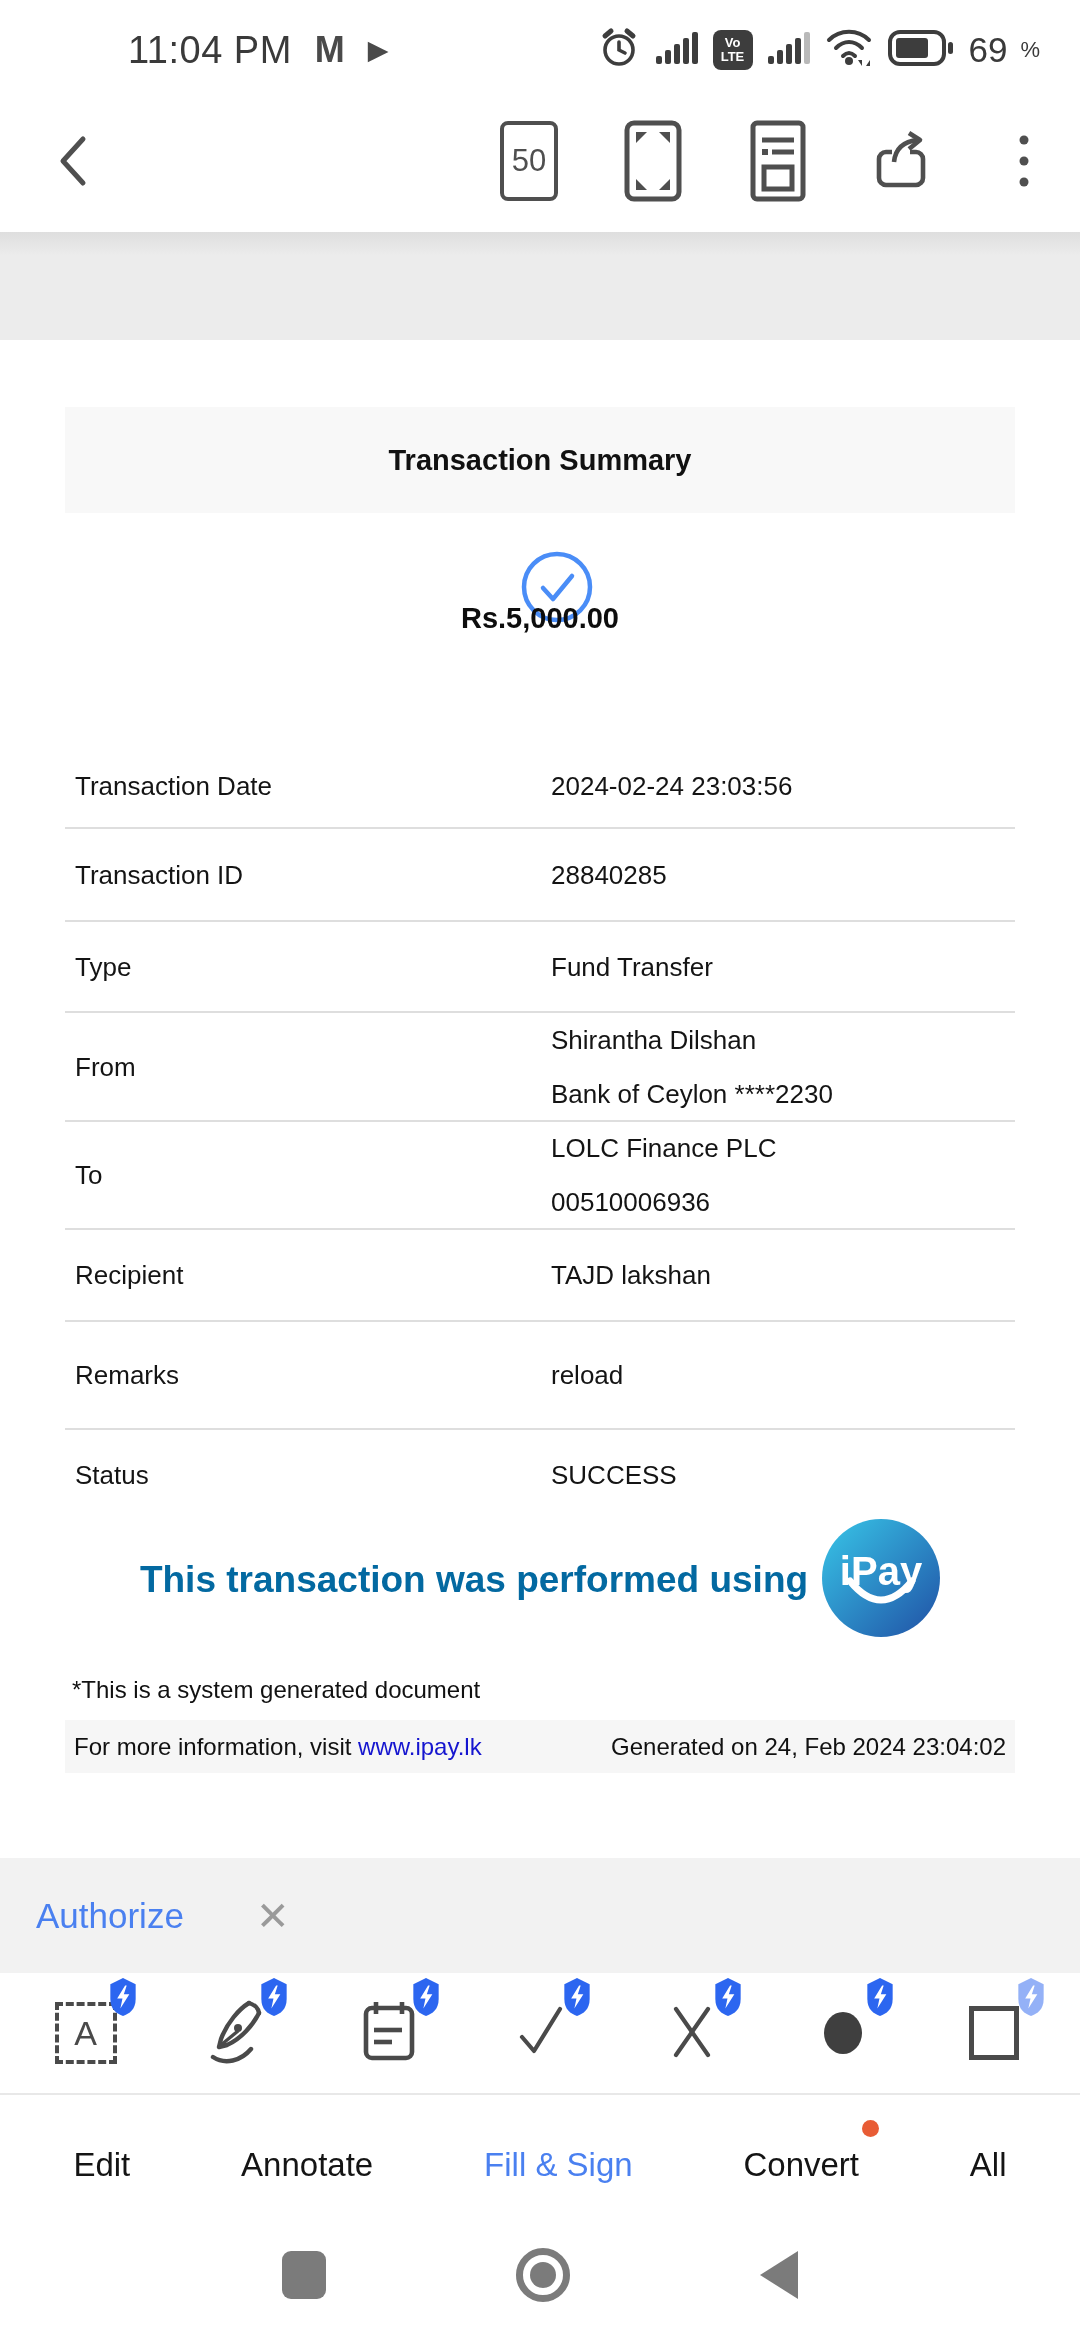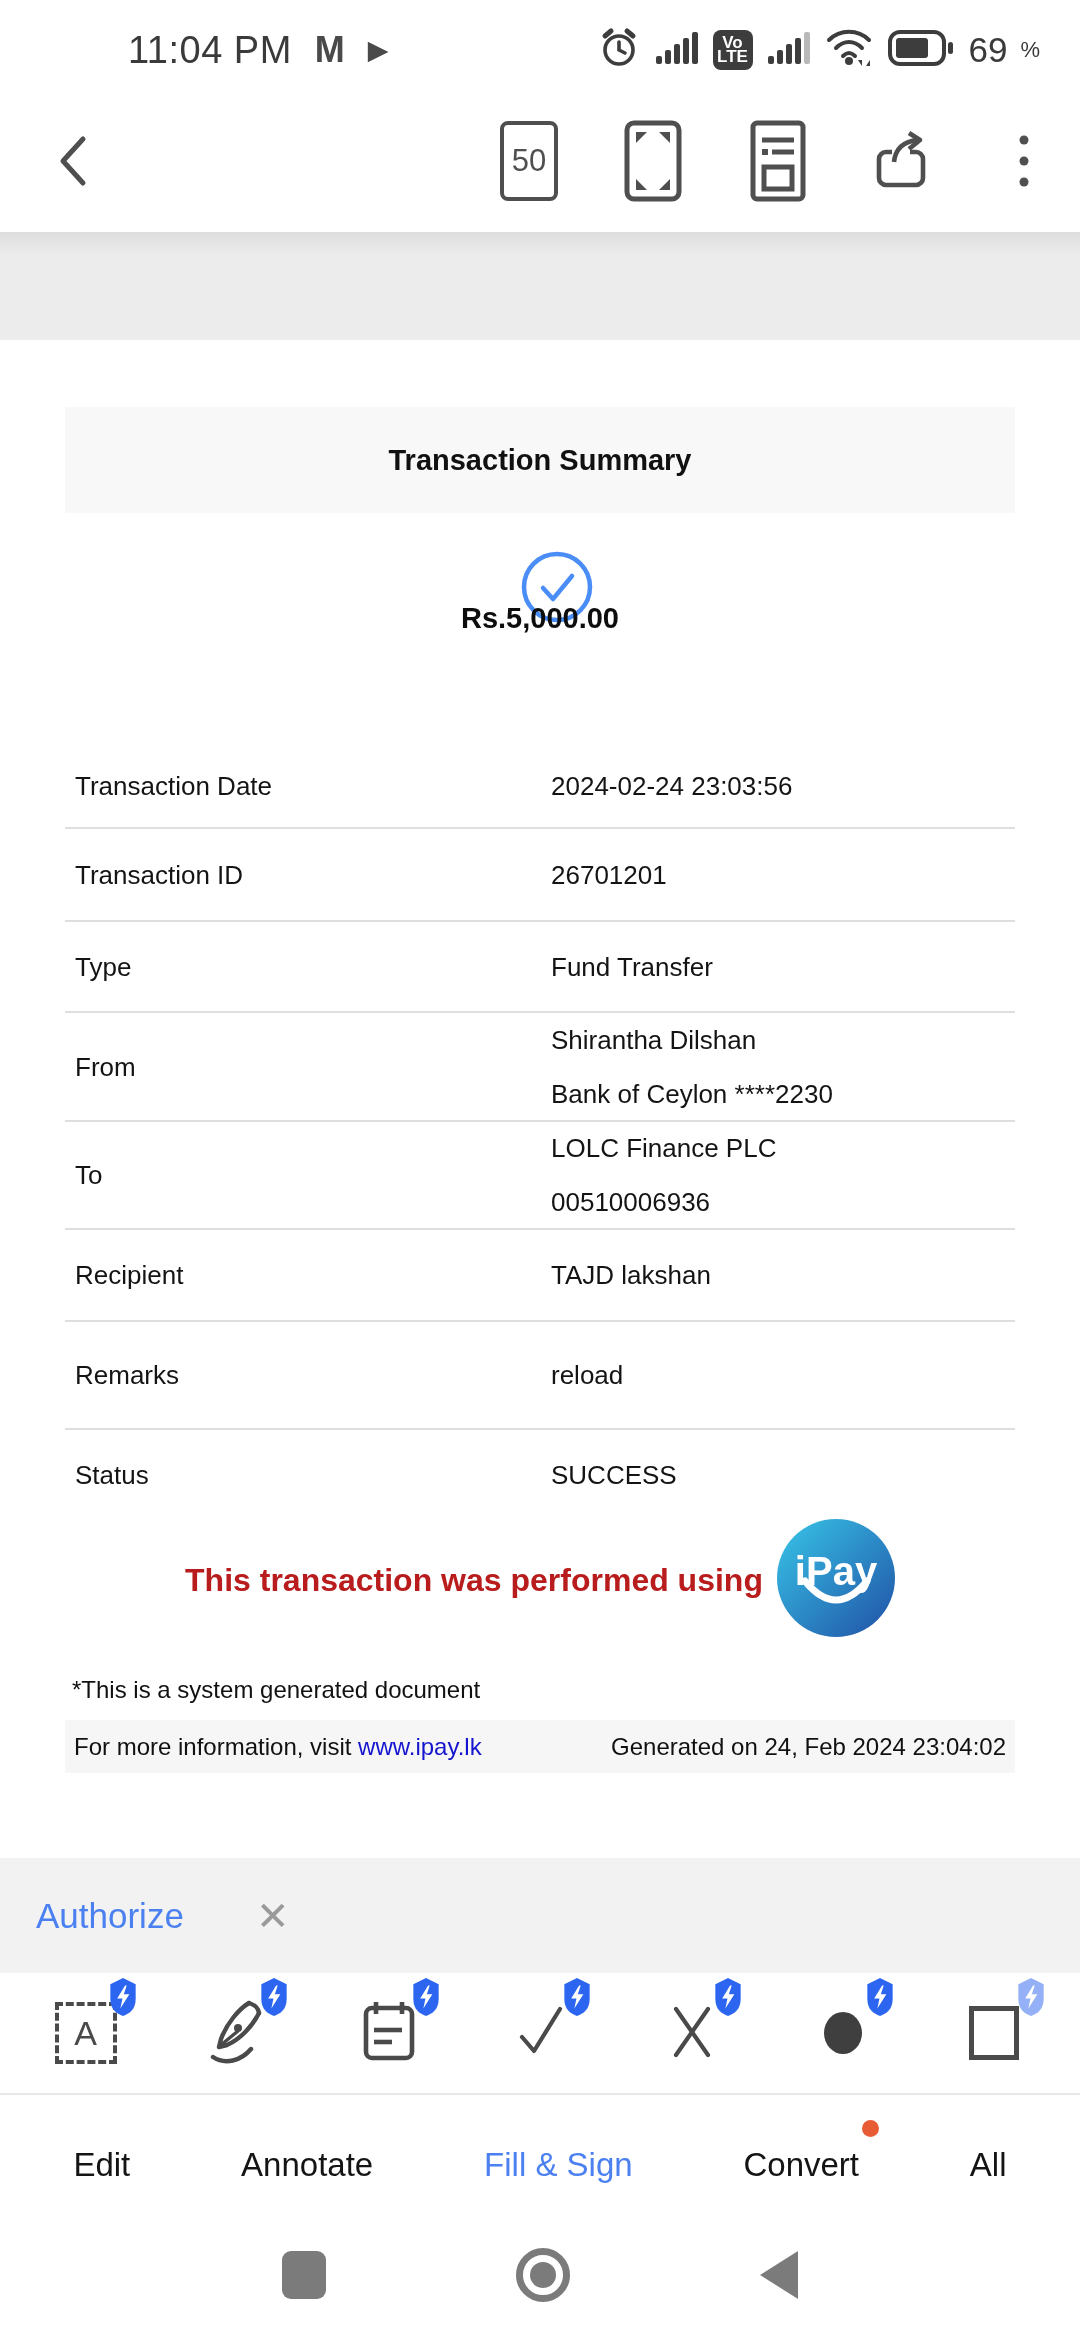--- a/index.html
+++ b/index.html
@@ -17,21 +17,21 @@
     padding:10px 40px 0 128px; color:#3d3d3d;
   }
   .sb-left { display:flex; align-items:center; gap:23px; }
   .sb-time { font-size:38px; font-weight:500; letter-spacing:.5px; color:#3a3a3a; }
   .sb-gmail { font-size:36px; font-weight:700; color:#4a4a4a; }
   .sb-play { font-size:27px; color:#4a4a4a; }
   .sb-right { display:flex; align-items:center; gap:13px; }
   .volte {
     width:40px; height:40px; background:#3d3d3d; border-radius:8px; color:#fff;
     display:flex; flex-direction:column; align-items:center; justify-content:center;
-    font-size:17px; font-weight:700; line-height:14px;
+    font-size:13px; font-weight:700; line-height:14px;
   }
   .sb-batt-num { font-size:35px; color:#3a3a3a; }
   .sb-batt-pct { font-size:22px; color:#3a3a3a; }
 
   
   .toolbar { position:absolute; top:90px; left:0; width:1080px; height:142px; background:#fff; }
   .tb-btn { position:absolute; top:50%; transform:translate(-50%,-50%); display:flex; align-items:center; justify-content:center; }
   .page-badge {
     width:58px; height:80px; border:4px solid #4f4f4f; border-radius:8px;
     display:flex; align-items:center; justify-content:center;
@@ -62,21 +62,21 @@
   .tx-row { position:relative; border-bottom:2px solid #dedede; }
   .tx-row.last { border-bottom:none; }
   .tx-label { position:absolute; left:10px; top:50%; transform:translateY(-50%); font-size:26px; }
   .tx-value { position:absolute; left:486px; top:50%; transform:translateY(-50%); font-size:26px; }
   .tx-values { position:absolute; left:486px; top:50%; transform:translateY(-50%);
     display:flex; flex-direction:column; gap:23px; font-size:26px; }
   .performed {
     position:absolute; left:0; top:1176px; width:1080px; height:128px;
     display:flex; align-items:center; justify-content:center; gap:14px;
   }
-  .performed-text { font-size:32px; font-weight:700; color:#b91c1c; }
+  .performed-text { font-size:37px; font-weight:700; color:#0369a1; }
   .sys-note { position:absolute; left:72px; top:1336px; font-size:24px; color:#111; }
   .doc-footer {
     position:absolute; left:65px; top:1380px; width:950px; height:53px; background:#f6f6f6;
     display:flex; align-items:center; justify-content:space-between; padding:0 9px;
     font-size:24px; color:#111;
   }
   .doc-link { color:#1515cf; }
 
   
   .banner {
@@ -256,21 +256,21 @@
 
     <div class="amount">Rs.5,000.00</div>
 
     <div class="tx-table">
       <div class="tx-row" style="height:85px;">
         <span class="tx-label">Transaction Date</span>
         <span class="tx-value">2024-02-24 23:03:56</span>
       </div>
       <div class="tx-row" style="height:93px;">
         <span class="tx-label">Transaction ID</span>
-        <span class="tx-value">26701201</span>
+        <span class="tx-value">28840285</span>
       </div>
       <div class="tx-row" style="height:91px;">
         <span class="tx-label">Type</span>
         <span class="tx-value">Fund Transfer</span>
       </div>
       <div class="tx-row" style="height:109px;">
         <span class="tx-label">From</span>
         <span class="tx-values">
           <span>Shirantha Dilshan</span>
           <span>Bank of Ceylon ****2230</span>

